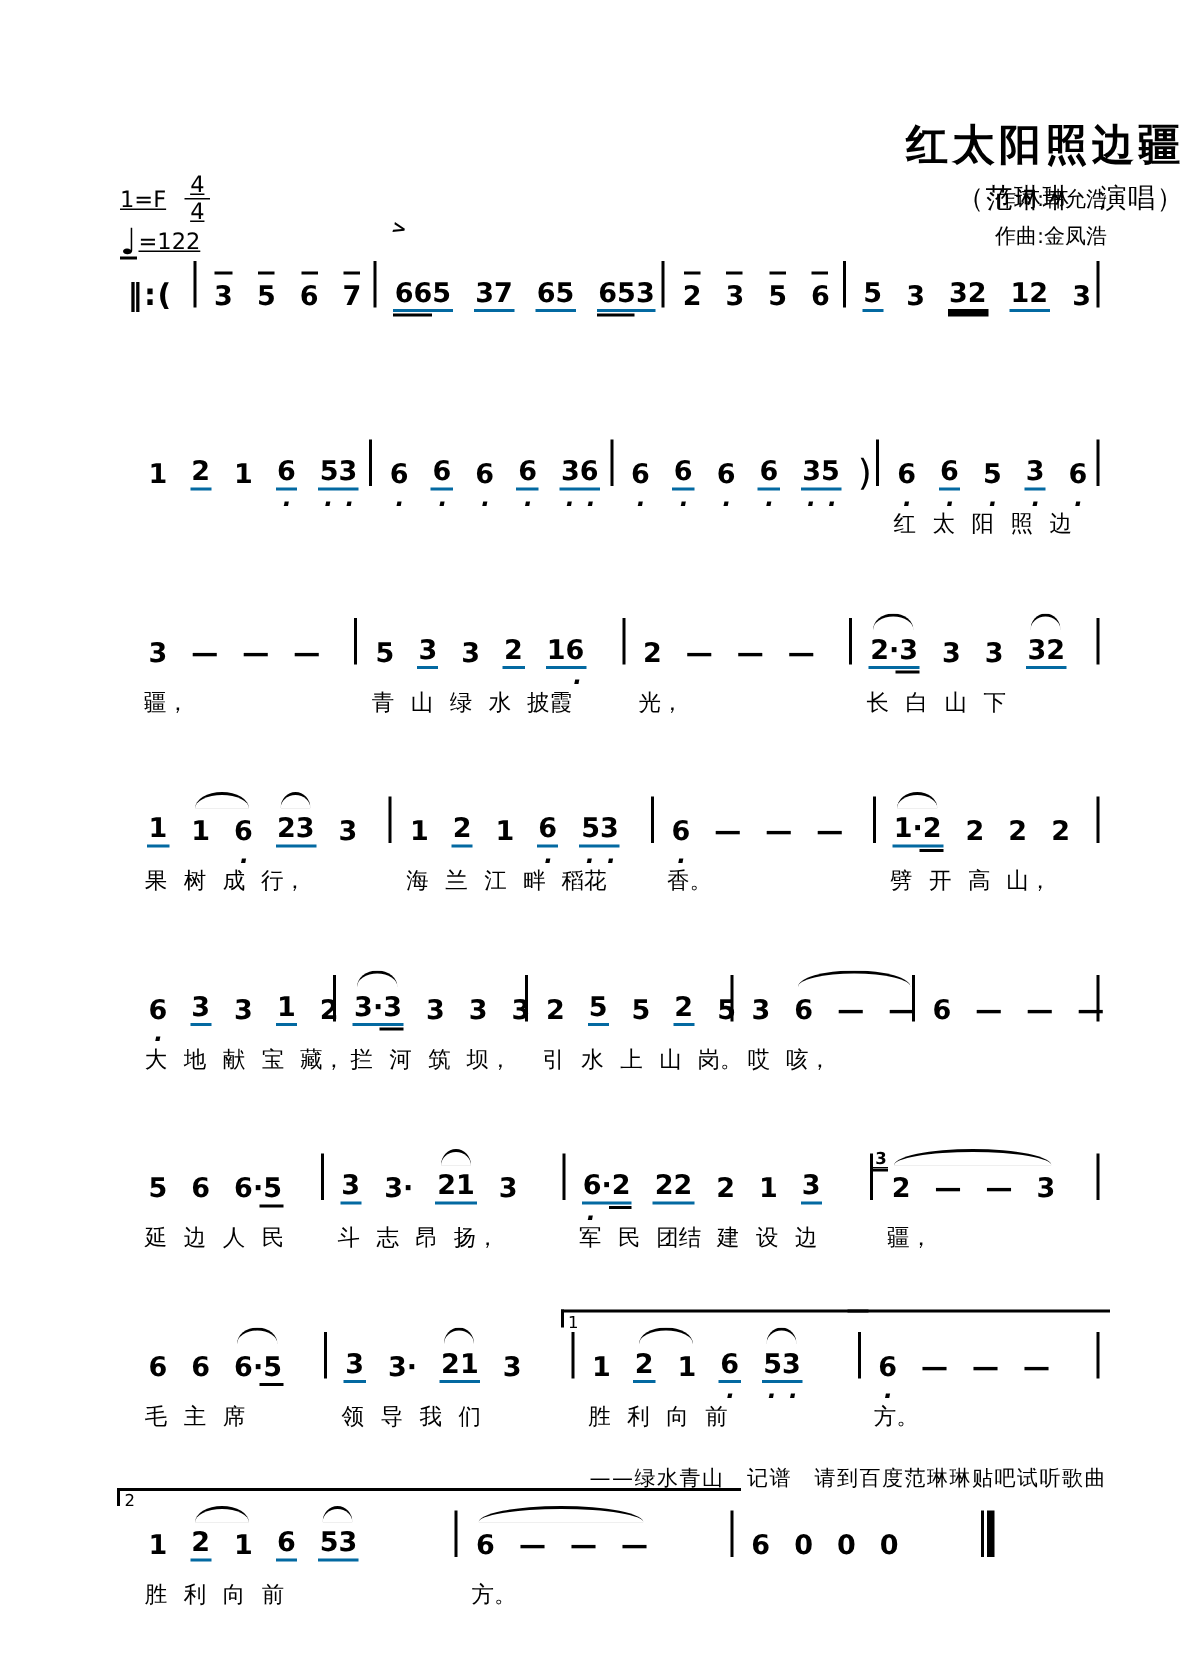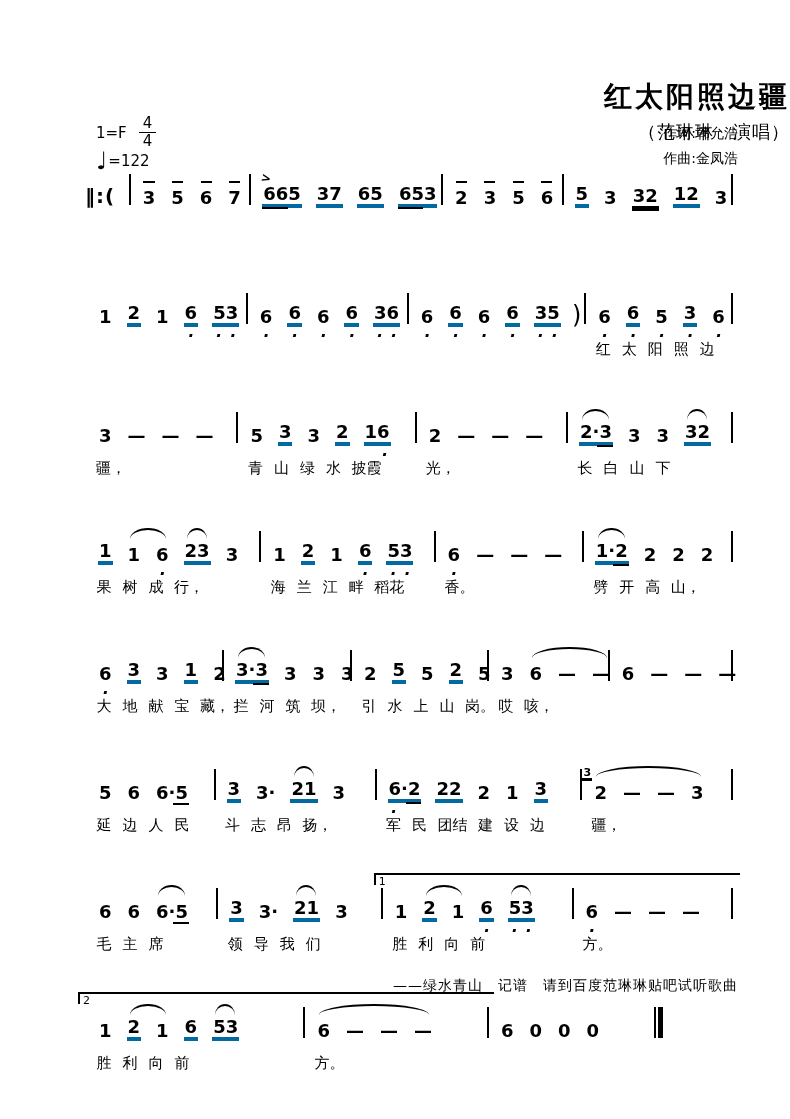--- a/index.html
+++ b/index.html
@@ -4,21 +4,21 @@
 <title>红太阳照边疆</title>
 <style>
   html,body{margin:0;padding:0;background:#fff;}
   .page{position:relative;width:790px;height:1119px;background:#fff;overflow:hidden;
         font-family:"DejaVu Sans","Liberation Sans",sans-serif;color:#000;}
   .title{position:absolute;top:78px;left:0;width:100%;text-align:right;
          font-size:28px;font-weight:bold;letter-spacing:3px;}
   .subtitle{position:absolute;top:120px;left:0;width:100%;text-align:right;
             font-size:18px;letter-spacing:1px;}
   .credits{position:absolute;top:121px;right:52px;text-align:left;font-size:14px;line-height:25px;}
-  .keyblock{position:absolute;top:116px;left:96px;font-size:15px;}
+  .keyblock{position:absolute;top:116px;left:80px;font-size:15px;text-decoration:underline;}
   .keyrow{display:flex;align-items:center;}
   .frac{display:inline-block;text-align:center;margin-left:12px;font-size:15px;line-height:15px;}
   .fn{display:block;border-bottom:1px solid #000;padding:0 4px 1px;}
   .fd{display:block;padding-top:1px;}
   .temporow{margin-top:2px;display:flex;align-items:center;}
   .noteglyph{font-size:24px;line-height:20px;margin-right:1px;}
 
   #score{position:absolute;left:85px;top:160px;width:648px;}
   .sys{display:flex;align-items:flex-start;margin-bottom:34px;}
   .sys:last-child{width:578px;}
@@ -30,21 +30,21 @@
   .sys.endbar .ms:last-child::after{content:"";position:absolute;right:0;top:14px;height:31px;
        border-right:2px solid #000;}
   .nr{position:relative;display:flex;align-items:flex-end;height:48px;}
   .lr{display:flex;height:24px;margin-top:13px;}
   .sy{margin:0 5px;font-size:15px;min-width:16px;text-align:center;white-space:nowrap;}
 
   .tk{position:relative;margin:0 7px;font-size:18px;font-weight:bold;line-height:21px;text-align:center;}
   .tk.dash{font-weight:bold;width:20px;}
   .tk.sym{font-size:24px;font-weight:normal;margin:0 3px;line-height:24px;}
   .txt{display:inline-block;position:relative;padding:0 1px;}
-  .u1{border-bottom:4px solid #0369a1;}
+  .u1{border-bottom:2px solid #0369a1;margin-top:28px;}
   .u2{border-bottom:2px solid #000;box-shadow:0 3px 0 0 #000;}
   .ur{position:relative;margin-top:14px;}
   .ur::after{content:"";position:absolute;right:0;bottom:-2px;width:46%;border-top:2px solid #000;}
   .uxl::after{content:"";position:absolute;left:0;bottom:-5px;width:64%;border-top:2px solid #000;}
   .uxr::after{content:"";position:absolute;right:0;bottom:-5px;width:46%;border-top:2px solid #000;}
   .ov{position:absolute;top:-6px;left:12%;right:12%;border-top:2px solid #000;}
   .dt{position:absolute;bottom:-14px;left:0;right:0;text-align:center;
       font-size:16px;font-weight:bold;line-height:10px;}
   .dt.dl{text-align:left;padding-left:3px;}
   .dt.dr{text-align:right;padding-right:3px;}

